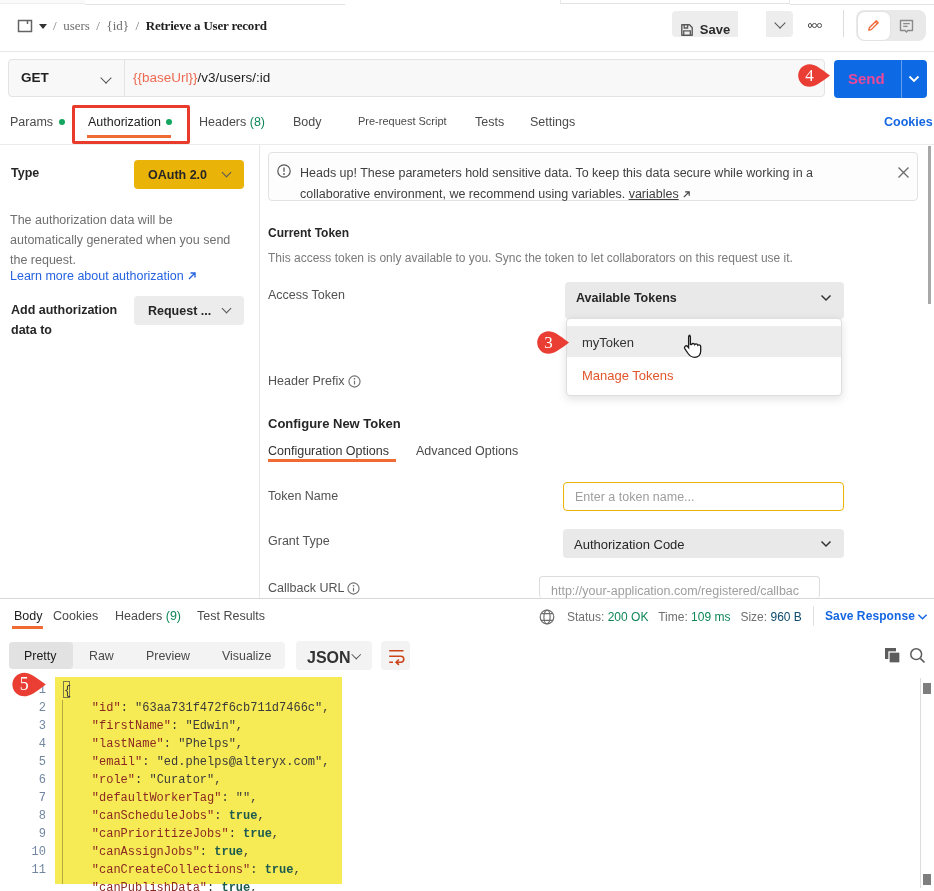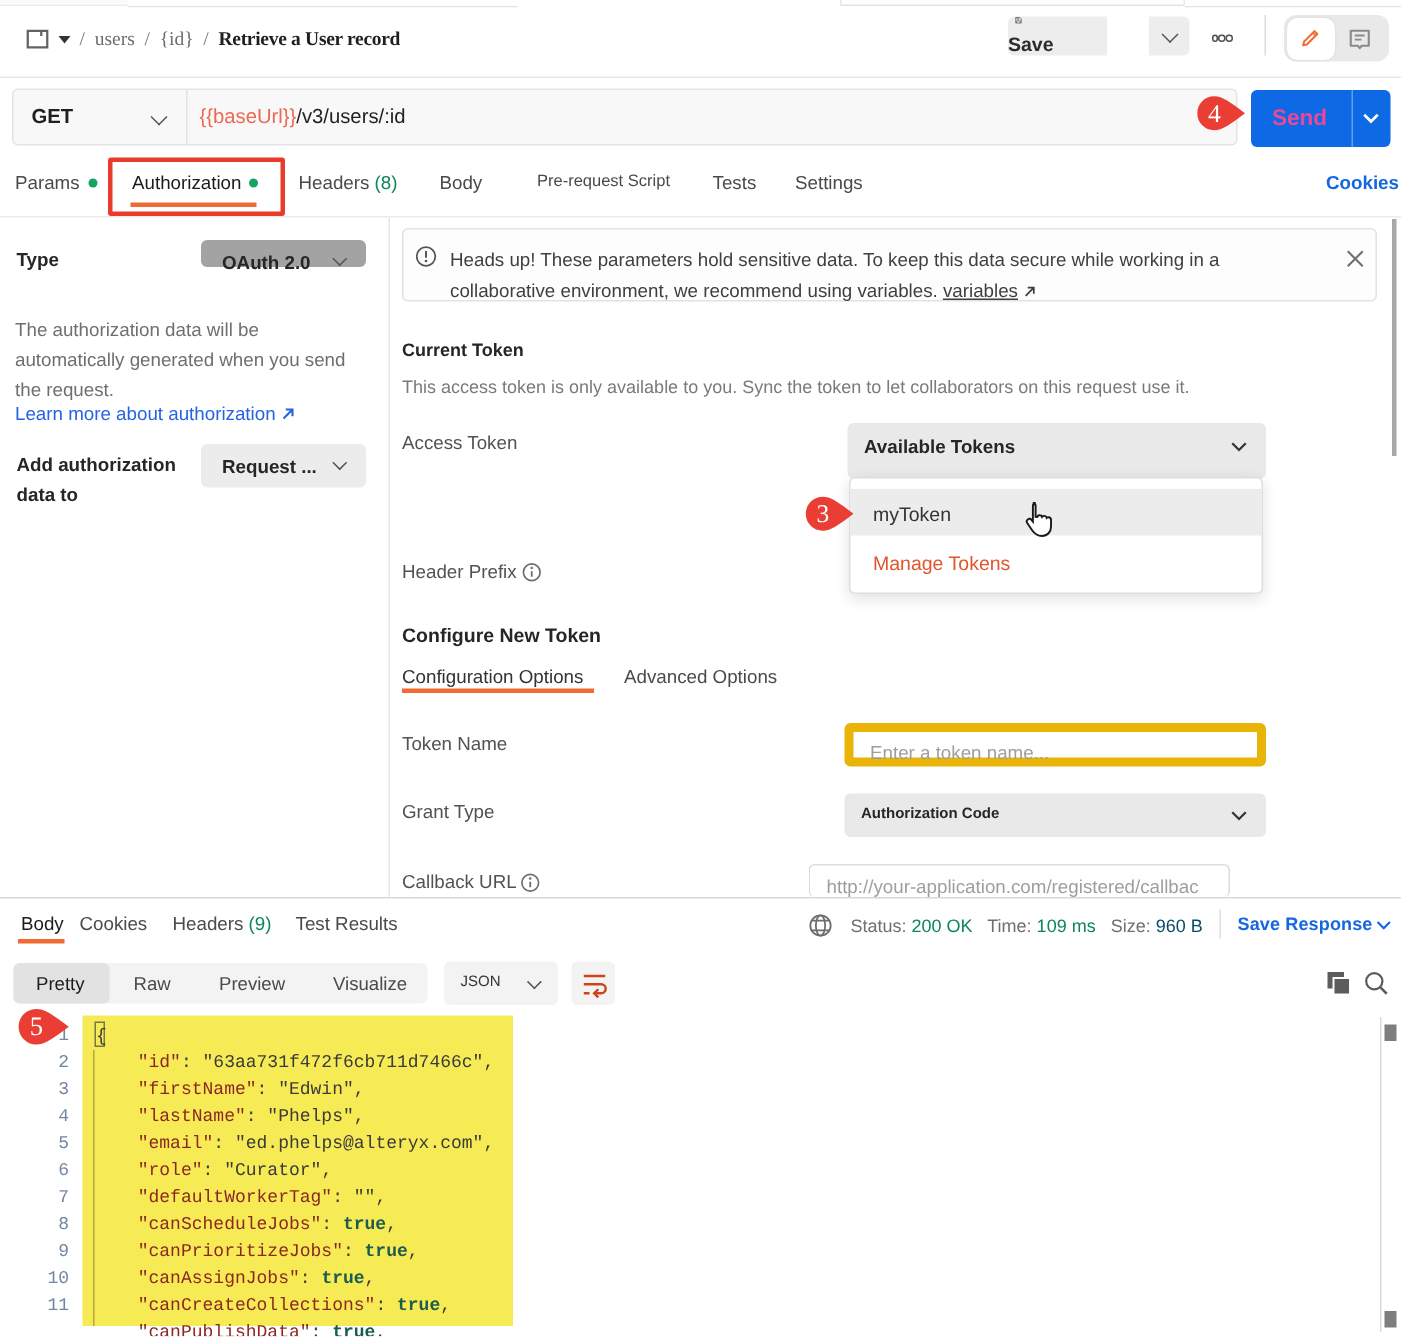--- a/index.html
+++ b/index.html
@@ -24,21 +24,21 @@
 
   <svg class="abs" style="left:17px;top:18px;" width="17" height="16" viewBox="0 0 17 16">
     <path d="M1.5 2.5 h9 l4 0 v11 h-13 z" fill="none" stroke="#636363" stroke-width="1.5"></path>
     <path d="M10.5 2.5 v3.5" stroke="#636363" stroke-width="1.5" fill="none"></path>
   </svg>
   <svg class="abs" style="left:38px;top:23px;" width="10" height="7" viewBox="0 0 10 7">
     <path d="M1 1 L5 6 L9 1 Z" fill="#333"></path>
   </svg>
   <div class="abs" style="left:53px;top:18px;font-size:13px;color:#777;white-space:nowrap;font-family:Liberation Serif, serif;">/&nbsp; <span style="color:#6e6e6e;">users</span> &nbsp;/&nbsp; <span style="color:#6e6e6e;">{id}</span> &nbsp;/&nbsp; <span style="color:#1f1f1f;font-weight:700;letter-spacing:-0.2px;">Retrieve a User record</span></div>
 
-  <div class="abs" style="left:672px;top:11px;width:66px;height:26px;background:#ededed;border-radius:4px 0 0 4px;display:flex;align-items:flex-start;justify-content:center;gap:6px;flex-direction:column;">
+  <div class="abs" style="left:672px;top:11px;width:66px;height:26px;background:#ededed;border-radius:4px 0 0 4px;display:flex;align-items:flex-end;justify-content:center;gap:6px;">
     <svg width="14" height="14" viewBox="0 0 14 14">
         <path d="M1.8 1.8 h7.6 l2.8 2.8 v7.6 h-10.4 z" fill="none" stroke="#595959" stroke-width="1.4" stroke-linejoin="round"></path>
         <path d="M4.2 1.9 v3.1 h3.4 v-3.1" fill="none" stroke="#595959" stroke-width="1.3"></path>
         <path d="M3.7 12.1 v-4.2 h6.6 v4.2" fill="none" stroke="#595959" stroke-width="1.3"></path>
       </svg>
     <span style="font-size:13px;font-weight:700;color:#2b2b2b;">Save</span>
   </div>
   <div class="abs" style="left:765px;top:11px;width:28px;height:26px;background:#ededed;border-radius:0 4px 4px 0;border-left:1px solid #fff;display:flex;align-items:center;justify-content:center;">
     <span class="chev" style="margin-top:-3px;"></span>
   </div>
@@ -91,21 +91,21 @@
   <div class="abs" style="left:358px;top:115px;font-size:11px;color:#4a4a4a;">Pre-request Script</div>
   <div class="abs" style="left:475px;top:115px;font-size:12.5px;color:#4a4a4a;">Tests</div>
   <div class="abs" style="left:530px;top:115px;font-size:12.5px;color:#4a4a4a;">Settings</div>
   <div class="abs" style="left:884px;top:115px;font-size:12.5px;font-weight:700;color:#1567e1;">Cookies</div>
 
   <div class="abs" style="left:72px;top:105px;width:118px;height:39px;border:3.5px solid #e93b2c;border-radius:2px;"></div>
 
   <div class="abs" style="left:259px;top:145px;width:1px;height:453px;background:#e8e8e8;"></div>
 
   <div class="abs" style="left:11px;top:166px;font-size:12.5px;font-weight:700;color:#262626;">Type</div>
-  <div class="abs" style="left:134px;top:160px;width:110px;height:18px;background:#a3a3a3;border-radius:4px;">
+  <div class="abs" style="left:134px;top:160px;width:110px;height:29px;background:#eab308;border-radius:4px;">
     <span style="position:absolute;left:14px;top:8px;font-size:12.5px;font-weight:700;color:#262626;">OAuth 2.0</span>
     <span class="chev" style="position:absolute;right:14px;top:9px;width:7px;height:7px;"></span>
   </div>
   <div class="abs" style="left:10px;top:210px;font-size:12.5px;line-height:20px;color:#6f6f6f;white-space:nowrap;">The authorization data will be<br>automatically generated when you send<br>the request.</div>
   <div class="abs" style="left:10px;top:269px;font-size:12.5px;color:#2563e0;">Learn more about authorization <svg width="10" height="10" viewBox="0 0 10 10" style="margin-bottom:-1px;">
         <path d="M2 8 L8 2 M3.5 2 H8 V6.5" stroke="#2563e0" stroke-width="1.4" fill="none"></path>
       </svg></div>
   <div class="abs" style="left:11px;top:300px;width:120px;font-size:12.5px;font-weight:700;color:#262626;line-height:20px;">Add authorization data to</div>
   <div class="abs" style="left:134px;top:296px;width:110px;height:29px;background:#ececec;border-radius:4px;">
     <span style="position:absolute;left:14px;top:8px;font-size:12.5px;font-weight:700;color:#262626;">Request ...</span>
@@ -157,27 +157,27 @@
         <path d="M7 6.2 v4" stroke="#6e6e6e" stroke-width="1.3"></path>
         <circle cx="7" cy="4" r="0.9" fill="#6e6e6e"></circle>
       </svg></div>
 
   <div class="abs" style="left:268px;top:416px;font-size:13px;font-weight:700;color:#262626;">Configure New Token</div>
   <div class="abs" style="left:268px;top:444px;font-size:12.5px;color:#333;">Configuration Options</div>
   <div class="abs" style="left:268px;top:459px;width:128px;height:2.5px;background:#f06b34;"></div>
   <div class="abs" style="left:416px;top:444px;font-size:12.5px;color:#4a4a4a;">Advanced Options</div>
 
   <div class="abs" style="left:268px;top:489px;font-size:12.5px;color:#525252;">Token Name</div>
-  <div class="abs" style="left:563px;top:482px;width:281px;height:29px;background:#fff;border:6px solid #eab308;border-radius:4px;">
+  <div class="abs" style="left:563px;top:482px;width:281px;height:29px;background:#fff;border:1px solid #eab308;border-radius:4px;">
     <span style="position:absolute;left:11px;top:7px;font-size:12.5px;color:#9e9e9e;">Enter a token name...</span>
   </div>
 
   <div class="abs" style="left:268px;top:534px;font-size:12.5px;color:#525252;">Grant Type</div>
   <div class="abs" style="left:563px;top:529px;width:281px;height:29px;background:#e9e9e9;border-radius:4px;">
-    <span style="position:absolute;left:11px;top:8px;font-size:10px;font-weight:700;color:#262626;">Authorization Code</span>
+    <span style="position:absolute;left:11px;top:8px;font-size:13px;font-weight:400;color:#262626;">Authorization Code</span>
     <svg style="position:absolute;right:12px;top:11px;" width="12" height="8" viewBox="0 0 12 8">
         <path d="M1.5 1.5 L6 6 L10.5 1.5" fill="none" stroke="#333" stroke-width="1.5"></path>
       </svg>
   </div>
 
   <div class="abs" style="left:268px;top:581px;font-size:12.5px;color:#525252;">Callback URL <svg width="13" height="13" viewBox="0 0 14 14" style="margin-bottom:-2.5px;">
         <circle cx="7" cy="7" r="6" fill="none" stroke="#6e6e6e" stroke-width="1.2"></circle>
         <path d="M7 6.2 v4" stroke="#6e6e6e" stroke-width="1.3"></path>
         <circle cx="7" cy="4" r="0.9" fill="#6e6e6e"></circle>
       </svg></div>
@@ -205,21 +205,21 @@
       <path d="M1.5 1.5 L6 6 L10.5 1.5" fill="none" stroke="#1567e1" stroke-width="1.6"></path>
     </svg>
 
   <div class="abs" style="left:9px;top:642px;width:276px;height:27px;background:#f3f3f3;border-radius:4px;"></div>
   <div class="abs" style="left:9px;top:642px;width:64px;height:27px;background:#e2e2e2;border-radius:4px;"></div>
   <div class="abs" style="left:24px;top:649px;font-size:12.4px;color:#1c1c1c;">Pretty</div>
   <div class="abs" style="left:89px;top:649px;font-size:12.4px;color:#4a4a4a;">Raw</div>
   <div class="abs" style="left:146px;top:649px;font-size:12.4px;color:#4a4a4a;">Preview</div>
   <div class="abs" style="left:222px;top:649px;font-size:12.4px;color:#4a4a4a;">Visualize</div>
   <div class="abs" style="left:296px;top:641px;width:76px;height:29px;background:#f3f3f3;border-radius:4px;">
-    <span style="position:absolute;left:11px;top:8px;font-size:10px;font-weight:400;color:#333;">JSON</span>
+    <span style="position:absolute;left:11px;top:8px;font-size:16px;font-weight:700;color:#333;">JSON</span>
     <span class="chev" style="position:absolute;right:13px;top:10px;width:6.5px;height:6.5px;"></span>
   </div>
   <div class="abs" style="left:381px;top:641px;width:29px;height:29px;background:#f3f3f3;border-radius:4px;">
     <svg style="position:absolute;left:7px;top:8px;" width="17" height="17" viewBox="0 0 17 17">
       <path d="M1.2 1.7 h14.3 M1.2 7.2 h11.6 a3 3 0 0 1 0 6 h-4.4 M1.2 13.2 h3.8" stroke="#cc4418" stroke-width="1.6" fill="none"></path>
       <path d="M10.9 10.5 L8.1 13.2 L10.9 15.9" stroke="#cc4418" stroke-width="1.6" fill="none"></path>
     </svg>
   </div>
 
   <svg class="abs" style="left:884px;top:647px;" width="17" height="17" viewBox="0 0 17 17">

